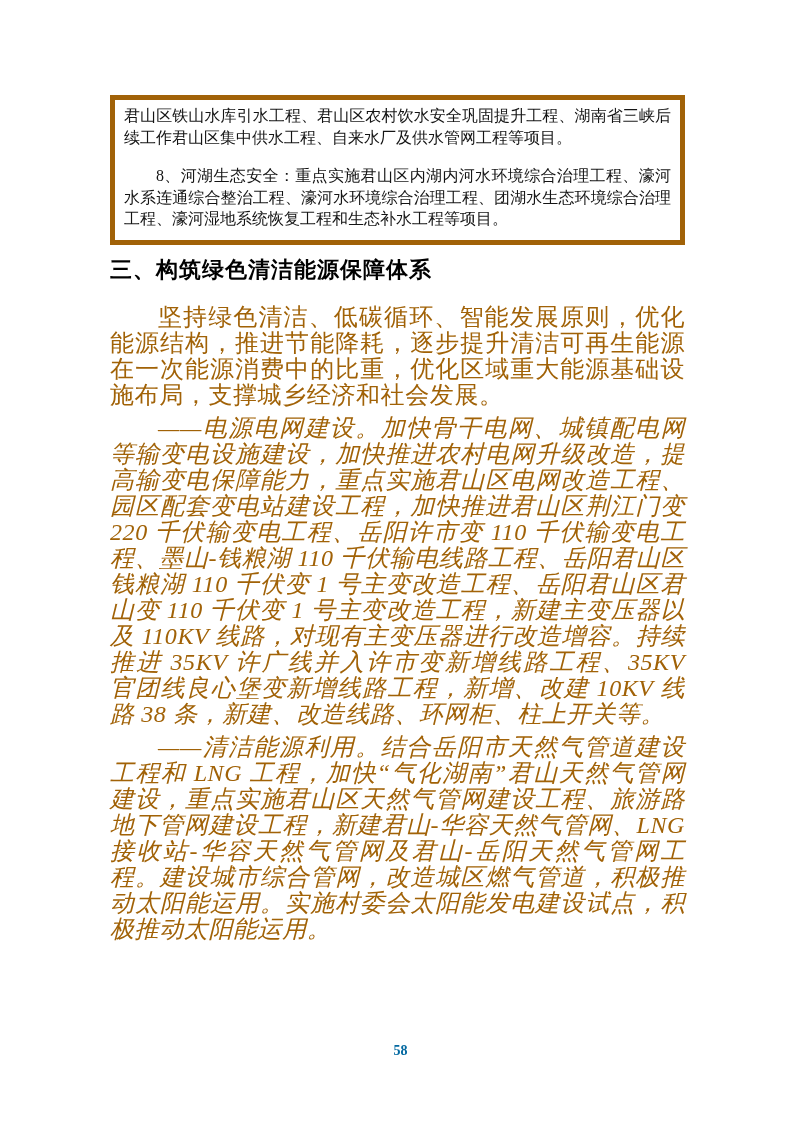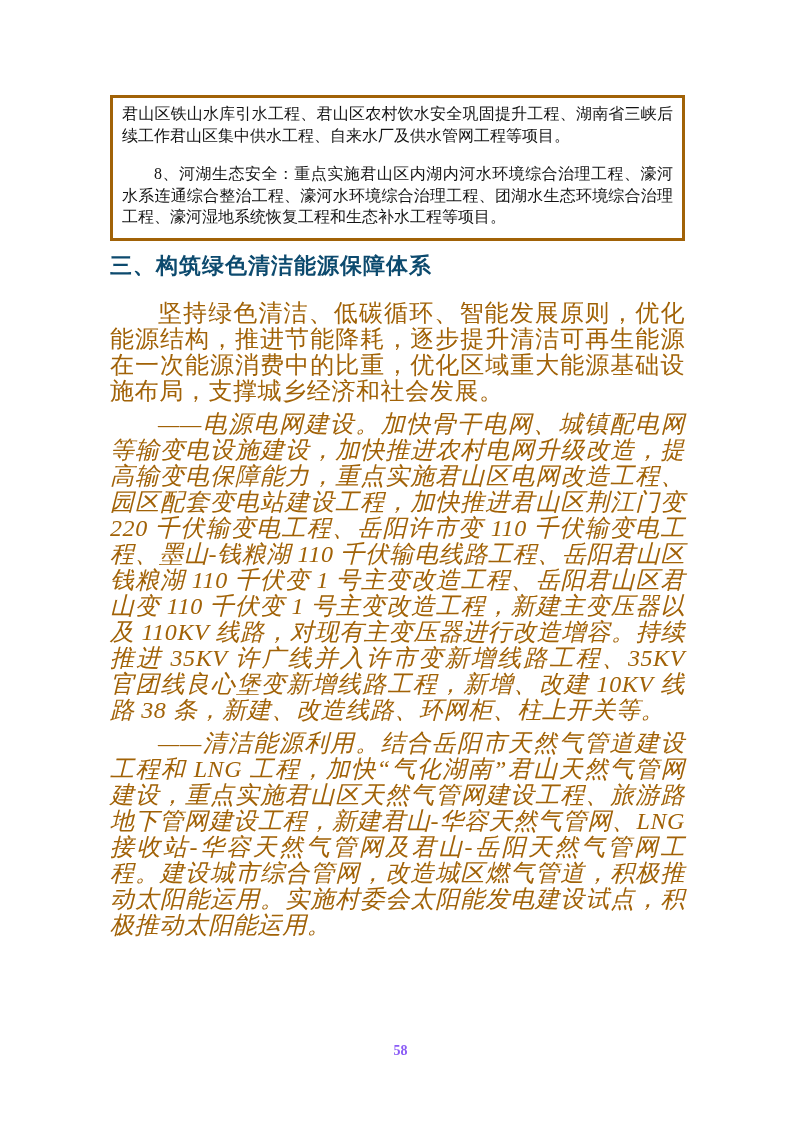--- a/index.html
+++ b/index.html
@@ -15,40 +15,40 @@
     overflow: hidden;
   }
   .content {
     position: absolute;
     left: 110px;
     top: 0;
     width: 575px;
   }
   .callout-box {
     margin-top: 95px;
-    border: 3px solid #a16207;
+    border: 5px solid #a16207;
     padding: 5px 9px 10px 9px;
   }
   .callout-box p {
     font-size: 16px;
     line-height: 21.5px;
     text-align: justify;
     color: #141414;
   }
   .callout-box p.indented {
     margin-top: 17px;
     text-indent: 2em;
   }
   .section-heading {
     margin-top: 9px;
     font-family: "Liberation Sans", "DejaVu Sans", sans-serif;
     font-weight: 700;
     font-size: 22px;
     line-height: 31px;
-    color: #0c4a6e;
+    color: #000000;
     letter-spacing: 1px;
   }
   .body-para {
     font-size: 24px;
     line-height: 26px;
     text-align: justify;
     text-indent: 2em;
     letter-spacing: 0.6px;
     color: #a16207;
   }
@@ -61,21 +61,21 @@
   }
   .page-number {
     position: absolute;
     left: 0;
     right: 0;
     top: 1043px;
     text-align: center;
     font-family: "Liberation Serif", "DejaVu Serif", serif;
     font-weight: 700;
     font-size: 14px;
-    color: #8b5cf6;
+    color: #0369a1;
     margin-left: 8px;
   }
 </style>
 </head>
 <body>
 
 <div class="page">
   <div class="content">
 
     <div class="callout-box">

